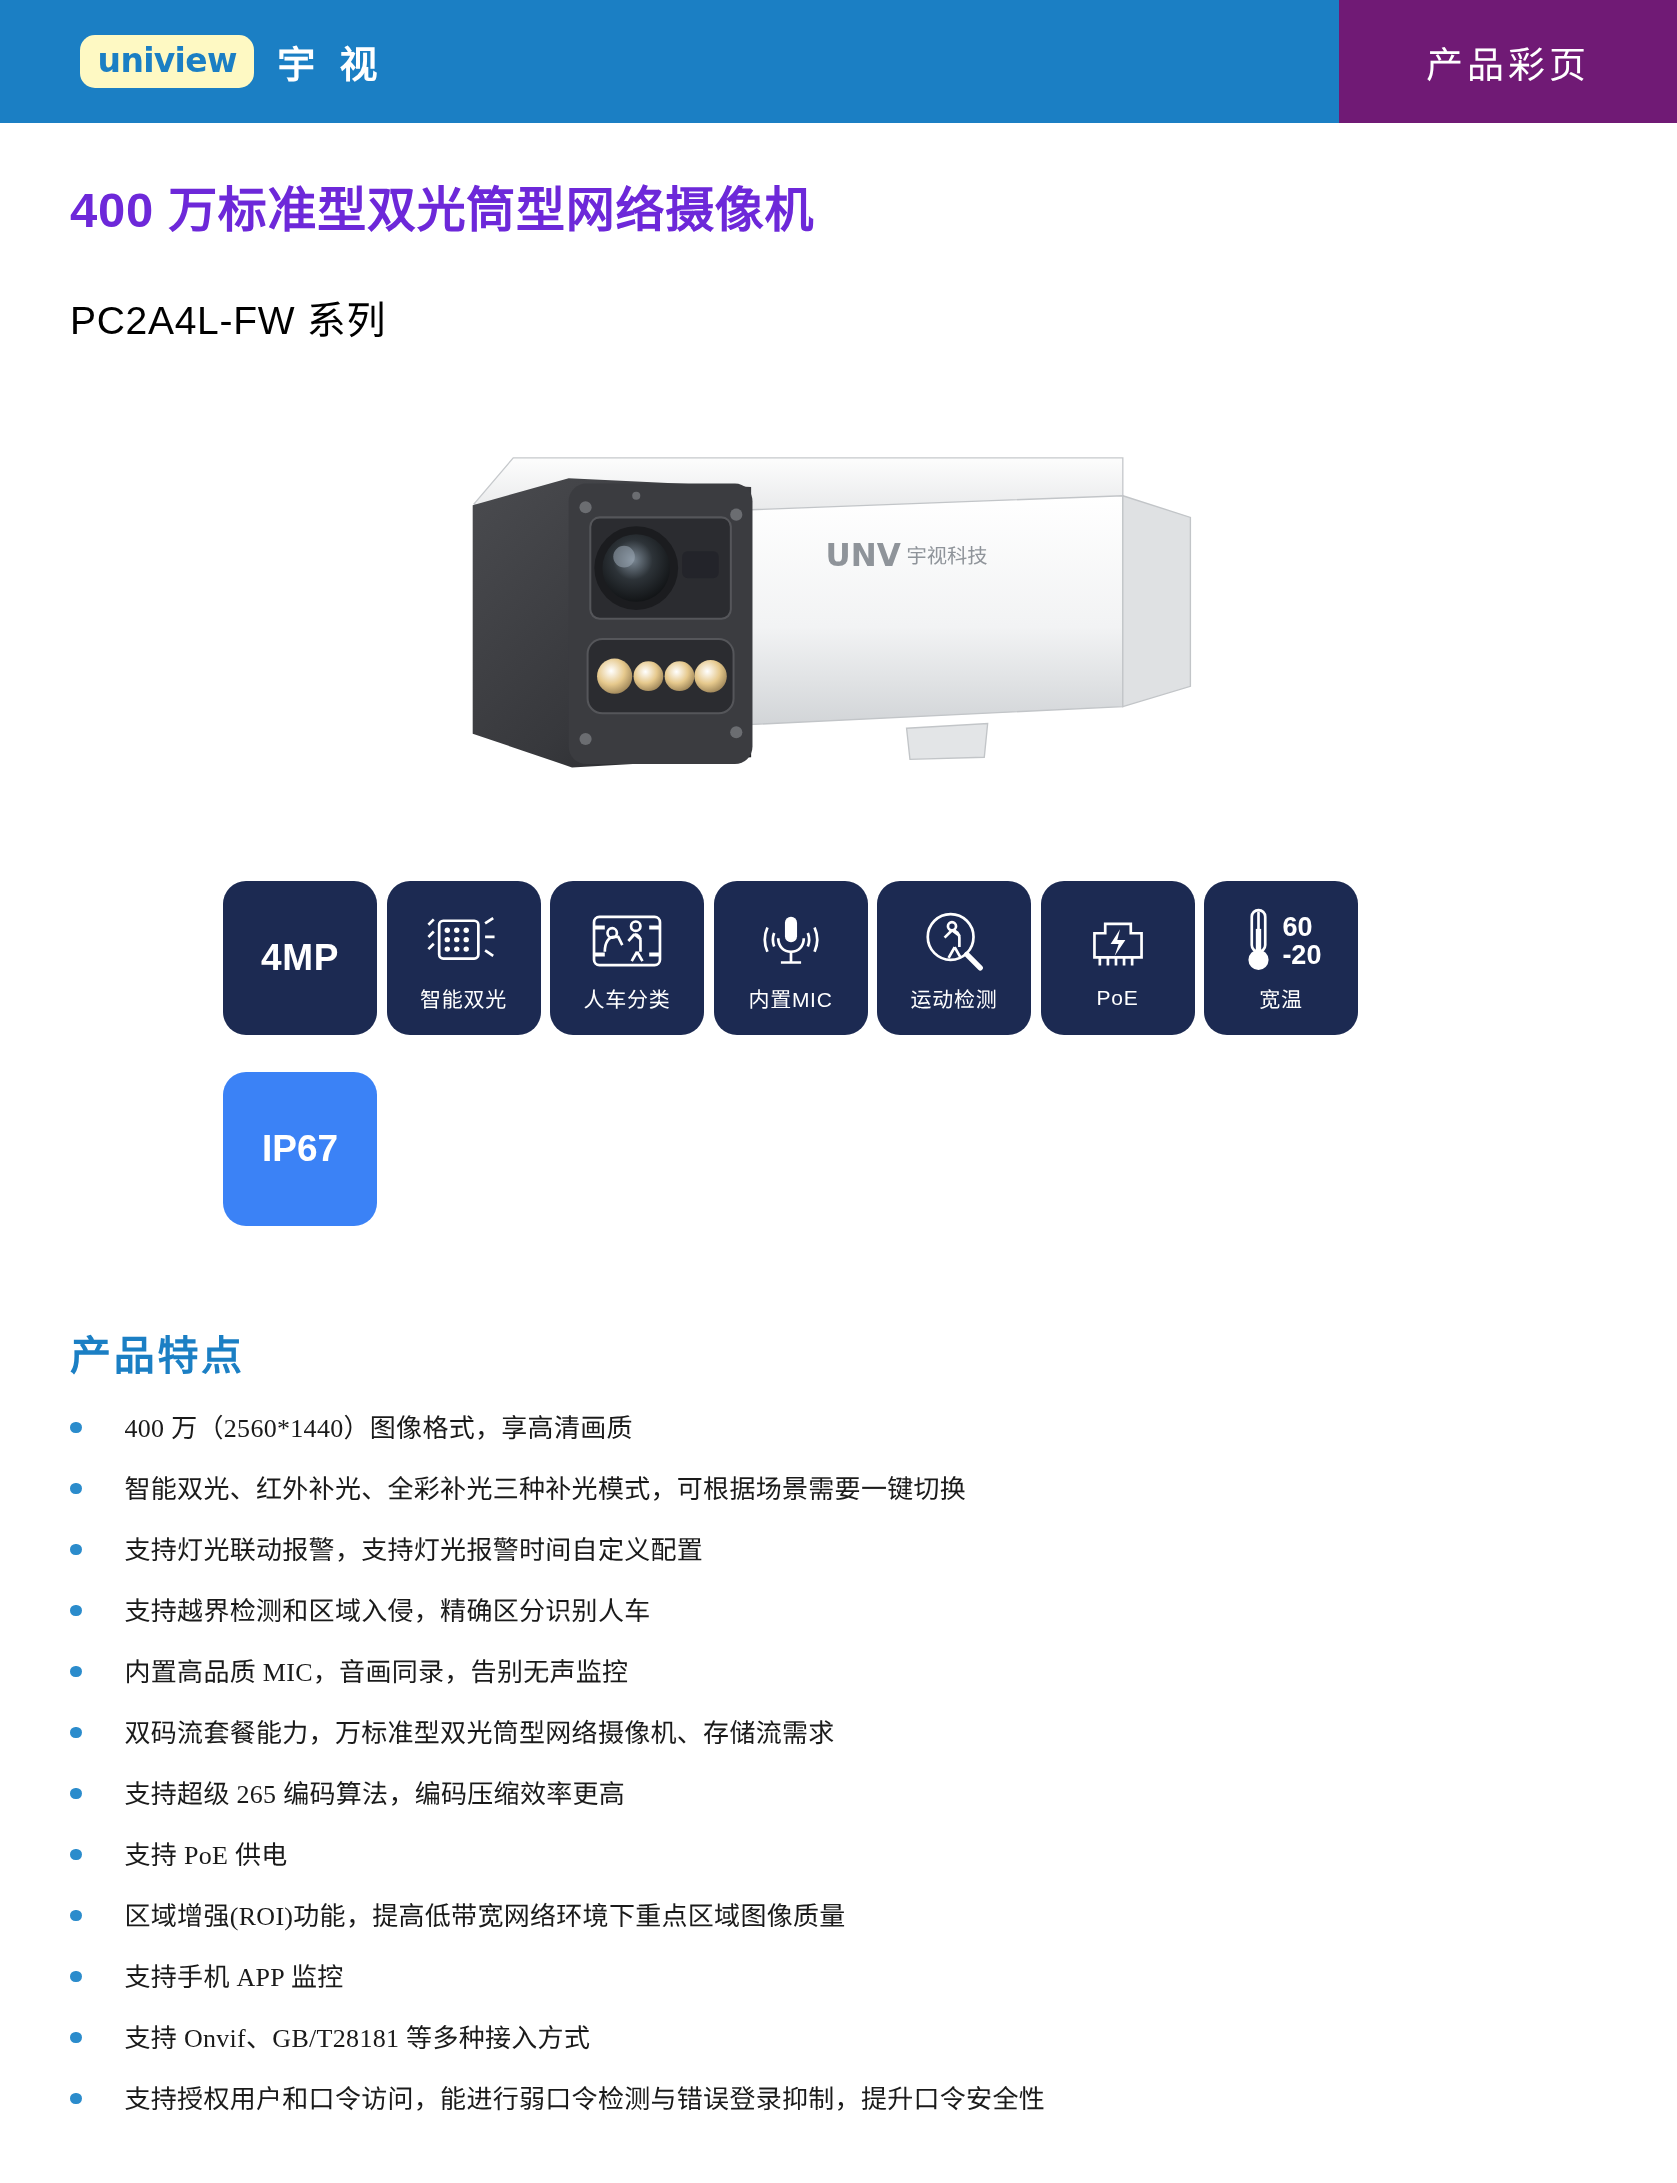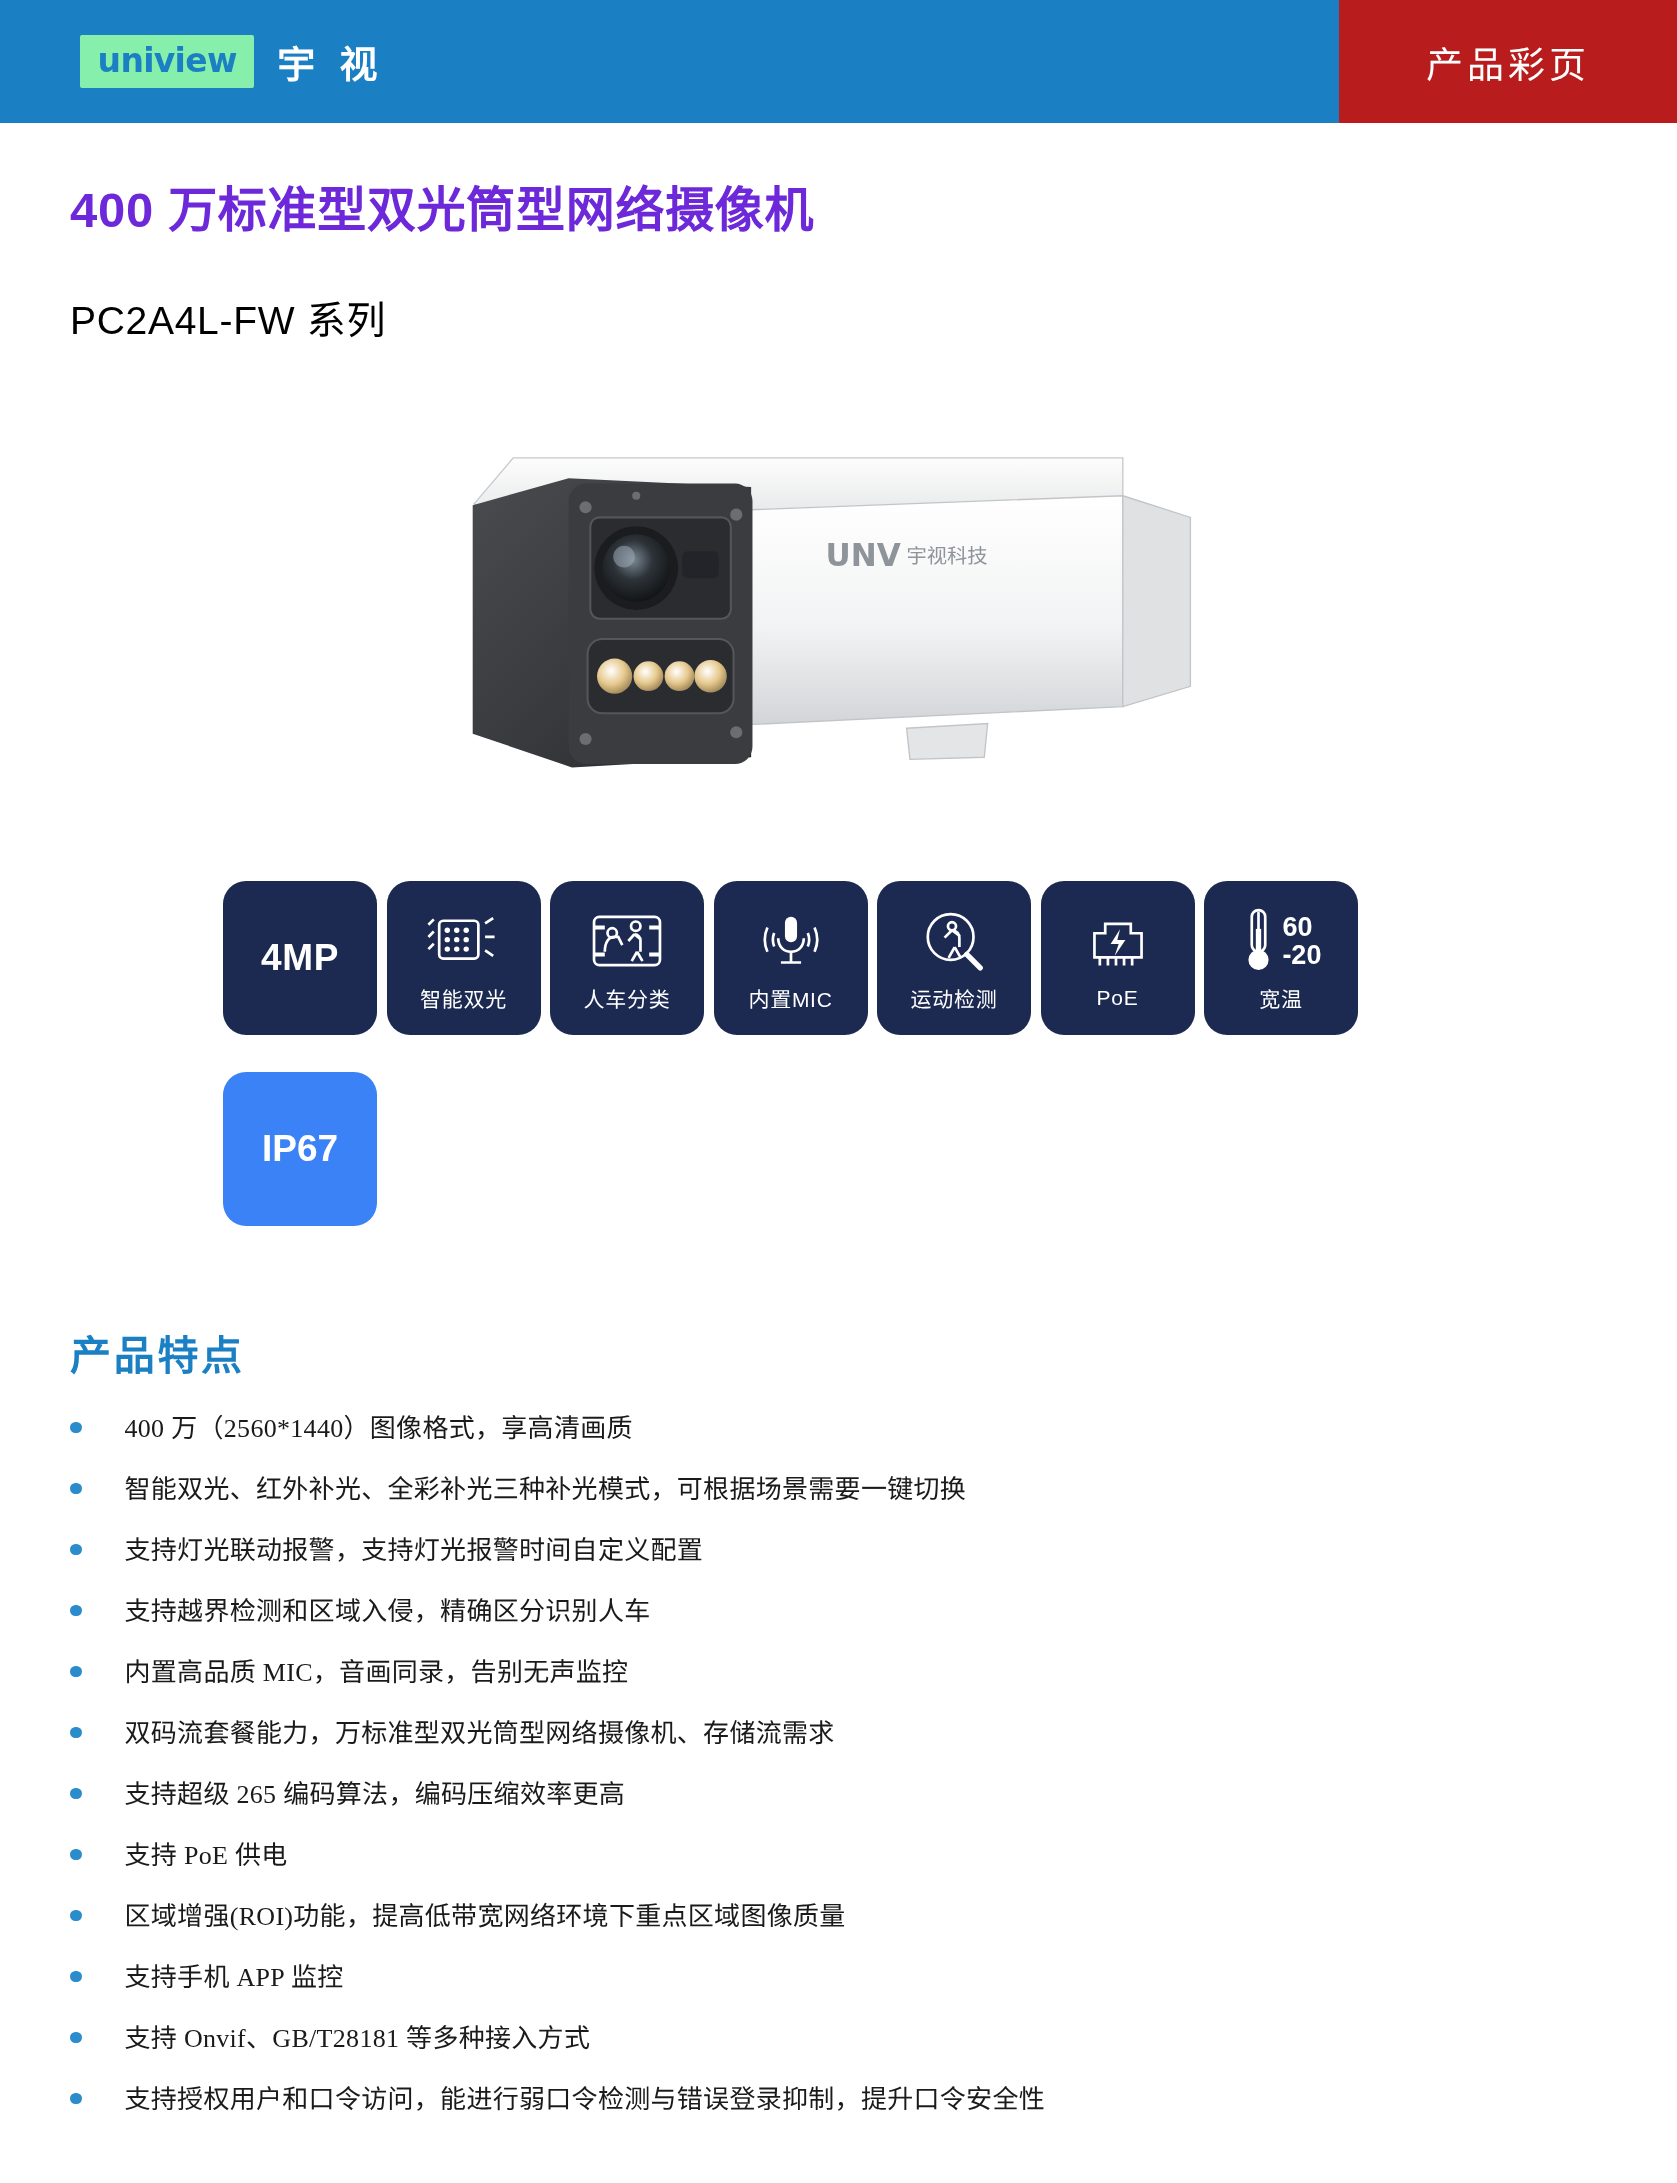--- a/index.html
+++ b/index.html
@@ -28,34 +28,34 @@
   }
   .header-left {
     flex: 1;
     background: #1b7fc4;
     display: flex;
     align-items: center;
     padding-left: 80px;
   }
   .header-right {
     width: 338px;
-    background: #b91c1c;
+    background: #701a75;
     display: flex;
     align-items: center;
     justify-content: center;
   }
   .header-right-text {
     color: #ffffff;
     font-size: 37px;
     letter-spacing: 4px;
     font-family: "Liberation Sans", sans-serif;
   }
   .logo-box {
-    background: #86efac;
-    border-radius: 2px;
+    background: #fef9c3;
+    border-radius: 15px;
     padding: 6px 17.6px 8.8px 17.6px;
     display: flex;
     align-items: center;
     justify-content: center;
   }
   .logo-text {
     color: #1b7fc4;
     font-size: 33px;
     font-weight: bold;
     letter-spacing: -0.7px;

